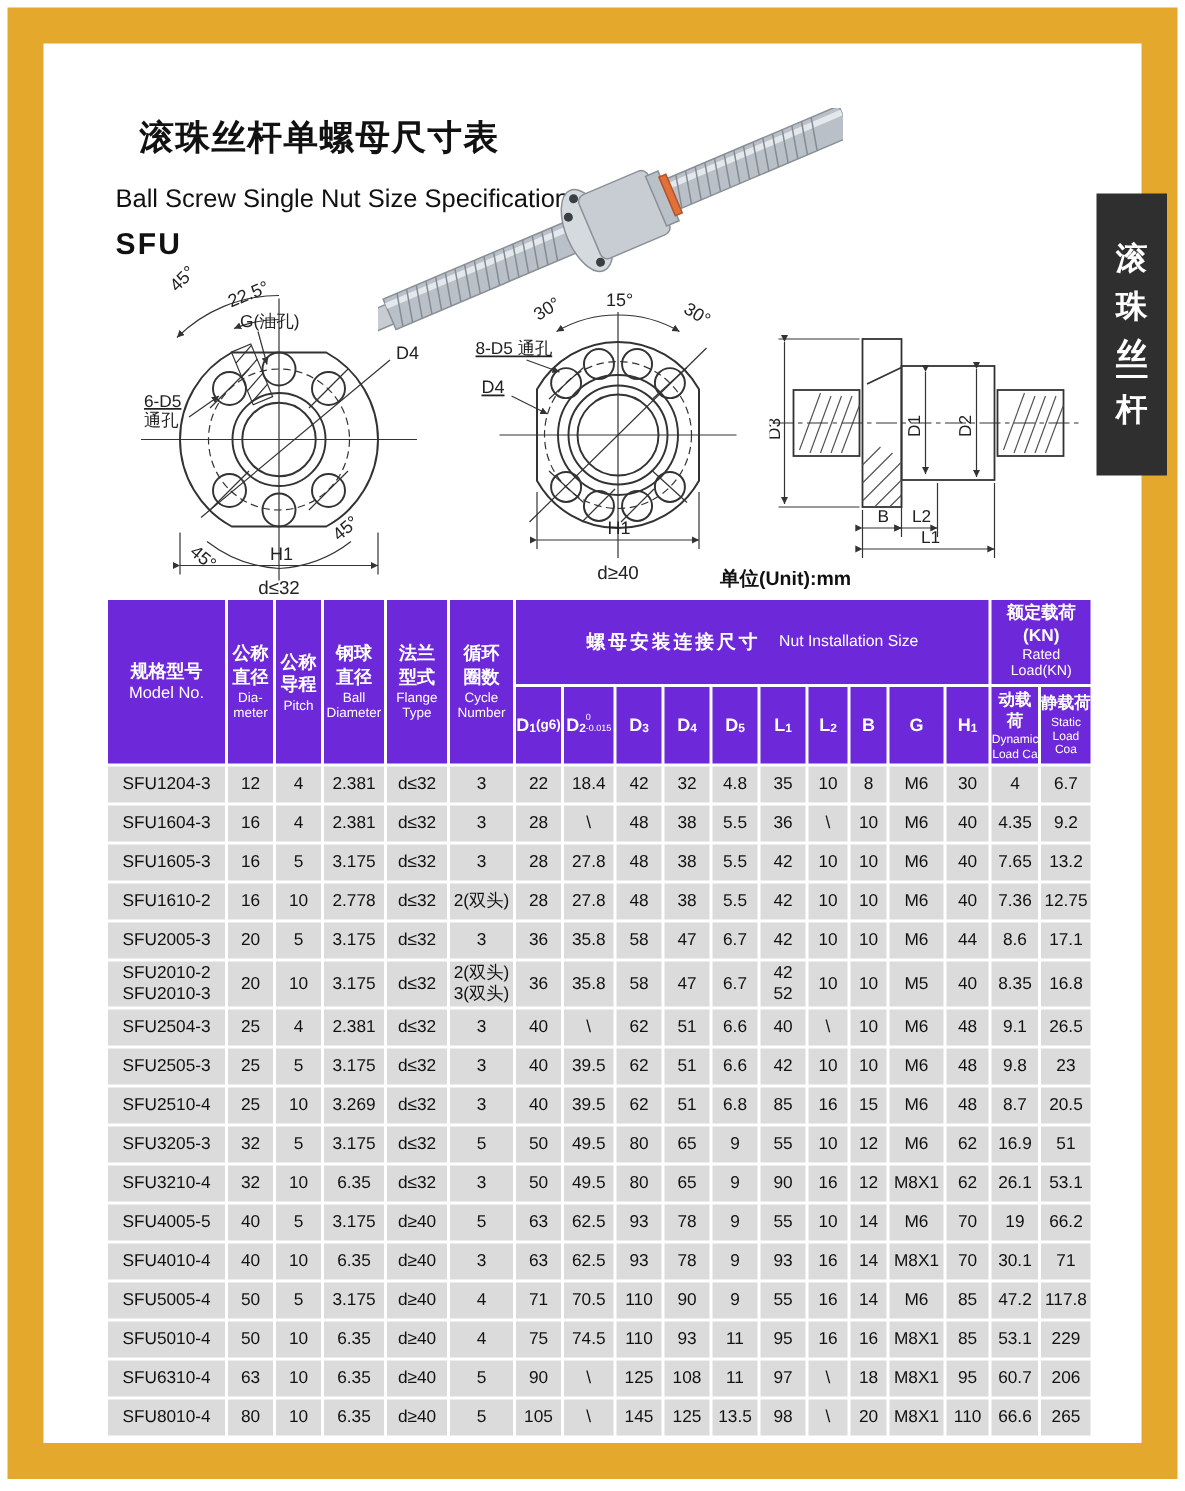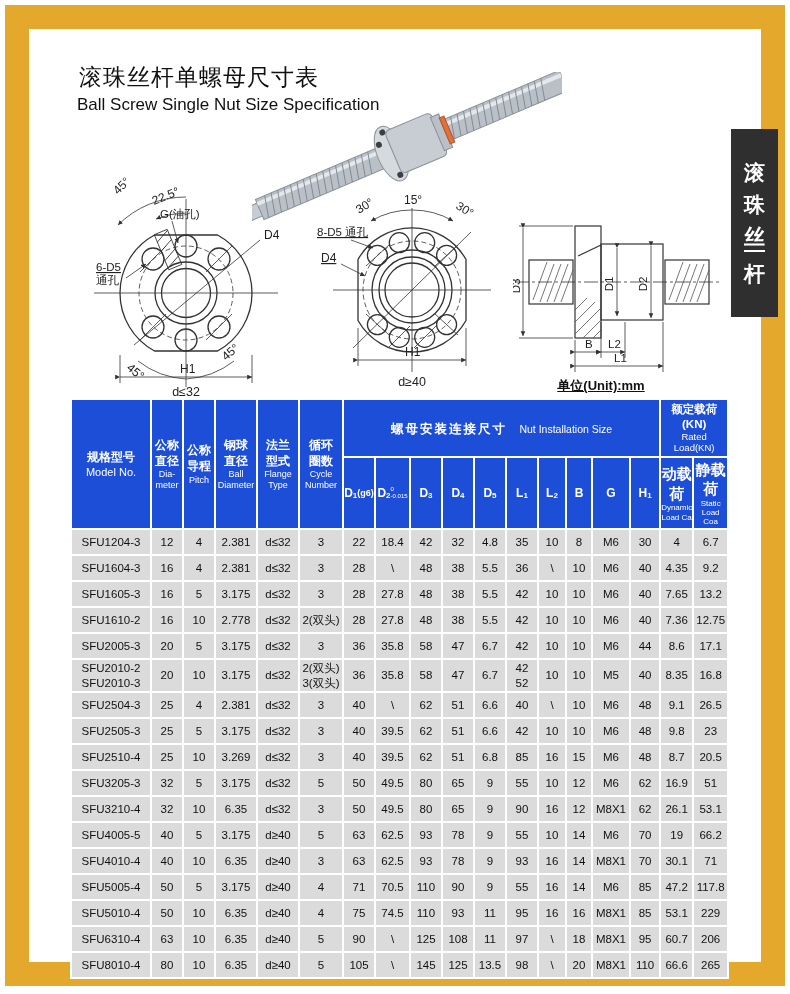--- a/index.html
+++ b/index.html
@@ -7,67 +7,68 @@
         font-family:"Liberation Sans","DejaVu Sans",sans-serif;color:#111;}
   .frame{position:absolute;left:5px;top:5px;right:5px;bottom:8px;
          border:24px solid #E4A82C;pointer-events:none;z-index:2;}
   
   .side-tab{position:absolute;left:731px;top:129px;width:47px;height:188px;background:#2F2F2F;
             z-index:5;display:flex;flex-direction:column;align-items:center;justify-content:center;gap:11px;}
   .side-tab span{color:#fff;font-size:21px;font-weight:bold;line-height:1;}
   .side-tab span.u{border-bottom:2px solid #fff;padding-bottom:3px;}
   
   .titles{position:absolute;left:77px;top:60px;z-index:3;}
-  .t-cn{font-size:23px;font-weight:normal;letter-spacing:1px;margin:2px;}
+  .t-cn{font-size:23px;font-weight:bold;letter-spacing:1px;margin:16px;}
   .t-en{font-size:17px;margin:2px 0 0 0;font-weight:normal;}
   .t-series{font-size:20px;font-weight:bold;letter-spacing:1.5px;margin:9px 0 0 0;}
-  .unit-note{position:absolute;left:480px;top:377px;width:242px;text-align:center;
-             font-size:13px;font-weight:bold;z-index:3;text-decoration:underline;}
+  .unit-note{position:absolute;left:480px;top:377px;width:242px;text-align:left;
+             font-size:13px;font-weight:bold;z-index:3;}
   svg{position:absolute;z-index:3;}
   svg text{font-family:"Liberation Sans","DejaVu Sans",sans-serif;fill:#222;}
   
   table.spec{position:absolute;left:70px;top:398px;width:652px;z-index:3;
              border-collapse:separate;border-spacing:2px;table-layout:fixed;background:#fff;}
-  table.spec th{background:#1d4ed8;color:#fff;vertical-align:middle;text-align:center;padding:2px 0;}
+  table.spec th{background:#6d28d9;color:#fff;vertical-align:middle;text-align:center;padding:2px 0;}
   table.spec td{background:#DBDBDB;color:#111;text-align:center;vertical-align:middle;
                 font-size:11.5px;height:22px;white-space:pre-line;line-height:1.25;padding:1px 0;}
   th .cn{display:block;font-size:12px;font-weight:bold;line-height:1.3;white-space:pre-line;}
   th .en{display:block;font-size:9px;font-weight:normal;line-height:1.15;white-space:pre-line;}
   th.grp .cn,th.grp .en{display:inline;vertical-align:middle;}
   th.grp .cn{font-size:12.5px;letter-spacing:2px;margin-right:8px;}
   th.grp .en{font-size:10.5px;}
   th.rated .cn{font-size:11.5px;letter-spacing:0;}
   th.rated .en{font-size:9.5px;}
   th.dim{font-size:12px;font-weight:bold;}
   th.dim .w{display:inline-flex;align-items:center;justify-content:center;}
   th.dim sub{font-size:8px;align-self:flex-end;line-height:1;}
   th.dim .sfx{font-size:9px;font-weight:bold;}
   th.dim .tol{display:inline-flex;flex-direction:column;font-size:6px;line-height:1.15;
               text-align:left;font-weight:normal;}
   th.dim .tol i{font-style:normal;}
-  th.load .cn{font-size:15px;}
+  th.load .cn{font-size:11px;}
   th.load .en{font-size:8px;white-space:pre-line;}
 </style>
 </head>
 <body>
 
 <div class="page">
 
   <div class="frame"></div>
 
   <div class="side-tab">
     <span>滚</span>
     <span>珠</span>
     <span class="u">丝</span>
     <span>杆</span>
   </div>
 
   <div class="titles">
     <h1 class="t-cn">滚珠丝杆单螺母尺寸表</h1>
     <h2 class="t-en">Ball Screw Single Nut Size Specification</h2>
+    <div class="t-series">SFU</div>
   </div>
 
   <svg style="left:252px;top:72px;" width="310" height="150" viewBox="0 0 310 150">
     <g transform="rotate(-23 155 75)" stroke="#8a9097" stroke-width="1">
       <rect x="-30" y="68" width="34" height="14" fill="#c6ccd2"></rect>
       <rect x="-5" y="64" width="330" height="22" fill="#b9c0c7"></rect>
       <rect x="-5" y="67" width="330" height="4" fill="#e3e8ec" stroke="none"></rect>
       <g stroke="#848b92" stroke-width="1">
         <path d="M5 64 l-5 22 M12 64 l-5 22 M19 64 l-5 22 M26 64 l-5 22 M33 64 l-5 22 M40 64 l-5 22 M47 64 l-5 22 M54 64 l-5 22 M61 64 l-5 22 M68 64 l-5 22 M75 64 l-5 22 M82 64 l-5 22 M89 64 l-5 22 M96 64 l-5 22 M103 64 l-5 22 M110 64 l-5 22 M117 64 l-5 22"></path>
         <path d="M200 64 l-5 22 M207 64 l-5 22 M214 64 l-5 22 M221 64 l-5 22 M228 64 l-5 22 M235 64 l-5 22 M242 64 l-5 22 M249 64 l-5 22 M256 64 l-5 22 M263 64 l-5 22 M270 64 l-5 22 M277 64 l-5 22 M284 64 l-5 22 M291 64 l-5 22 M298 64 l-5 22 M305 64 l-5 22"></path>

